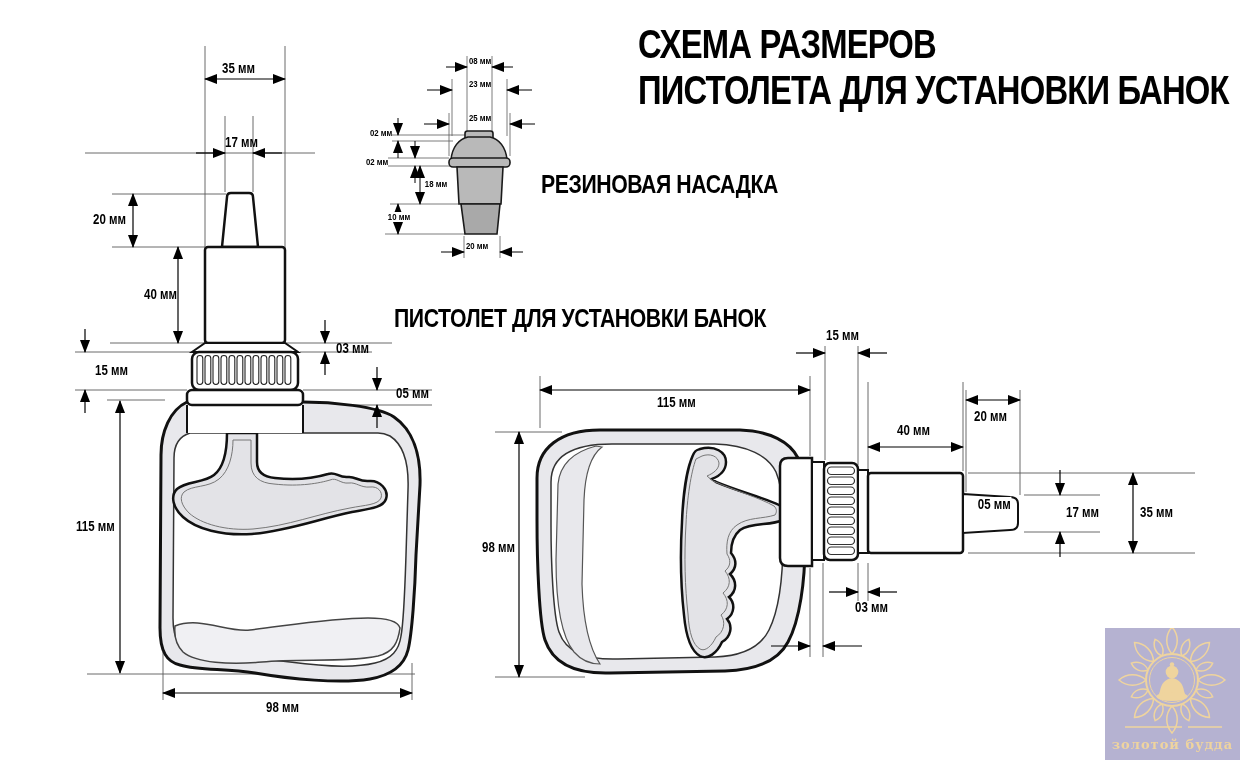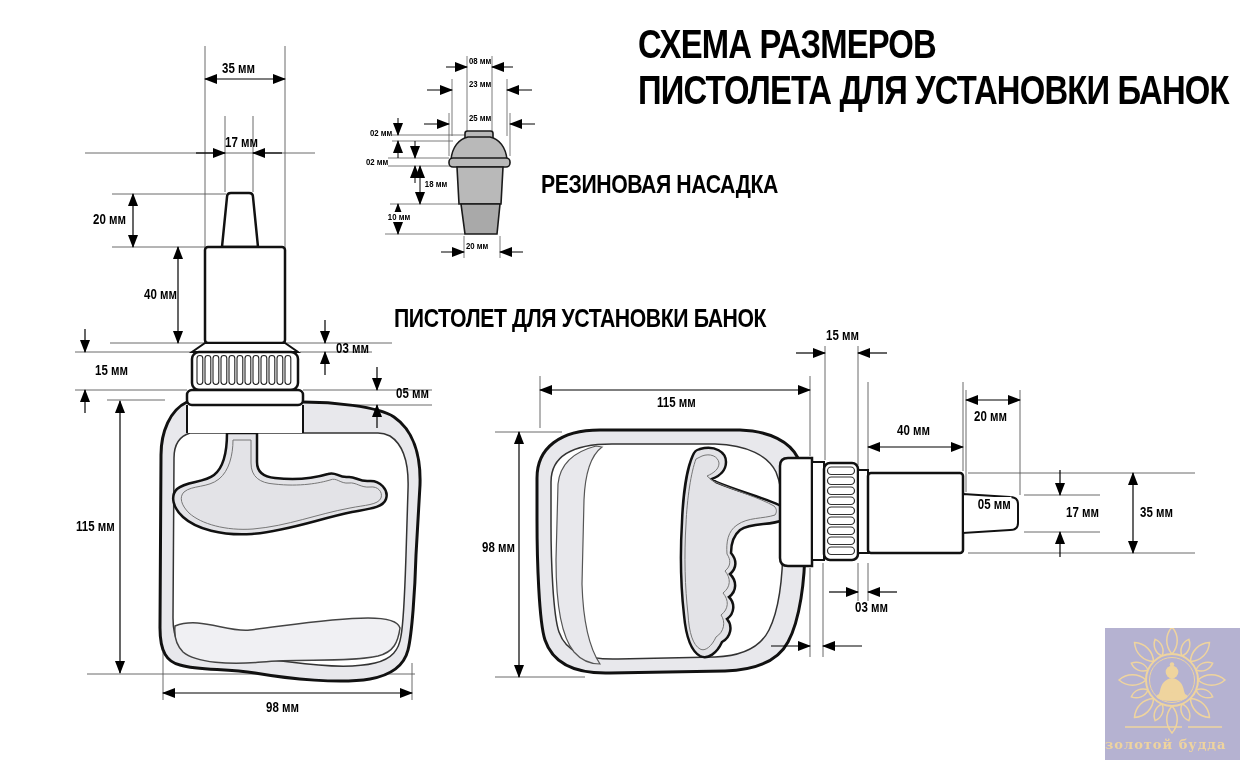--- a/index.html
+++ b/index.html
@@ -8,21 +8,21 @@
   #linework{position:absolute;left:0;top:0;}
   .title-line{position:absolute;font-weight:700;font-size:40px;color:#000;
               transform:scaleX(.82);transform-origin:0 0;letter-spacing:-1px;white-space:nowrap;}
   .sec-label{position:absolute;font-weight:700;font-size:25px;color:#000;
              transform:scaleX(.85);transform-origin:0 0;letter-spacing:-.5px;white-space:nowrap;}
   .dim-label{position:absolute;font-weight:700;font-size:14px;color:#000;
              transform:scaleX(.82);transform-origin:0 0;white-space:nowrap;line-height:1;}
   .dim-label.sm{font-size:9.5px;}
   .dim-label.bg{background:#fff;padding:0 1px;}
   #logo{position:absolute;left:1105px;top:628px;width:135px;height:132px;background:#b5b2d1;}
-  .logo-text{position:absolute;left:0;right:0;bottom:8px;
+  .logo-text{position:absolute;left:0;right:0;bottom:8px;text-align:center;
              font-family:"DejaVu Serif",serif;font-weight:700;font-size:13px;
              color:#efd49e;letter-spacing:1px;white-space:nowrap;}
 </style>
 </head>
 <body>
 
 <div id="stage">
 
   <svg id="linework" width="1240" height="760" viewBox="0 0 1240 760">
     <defs>

